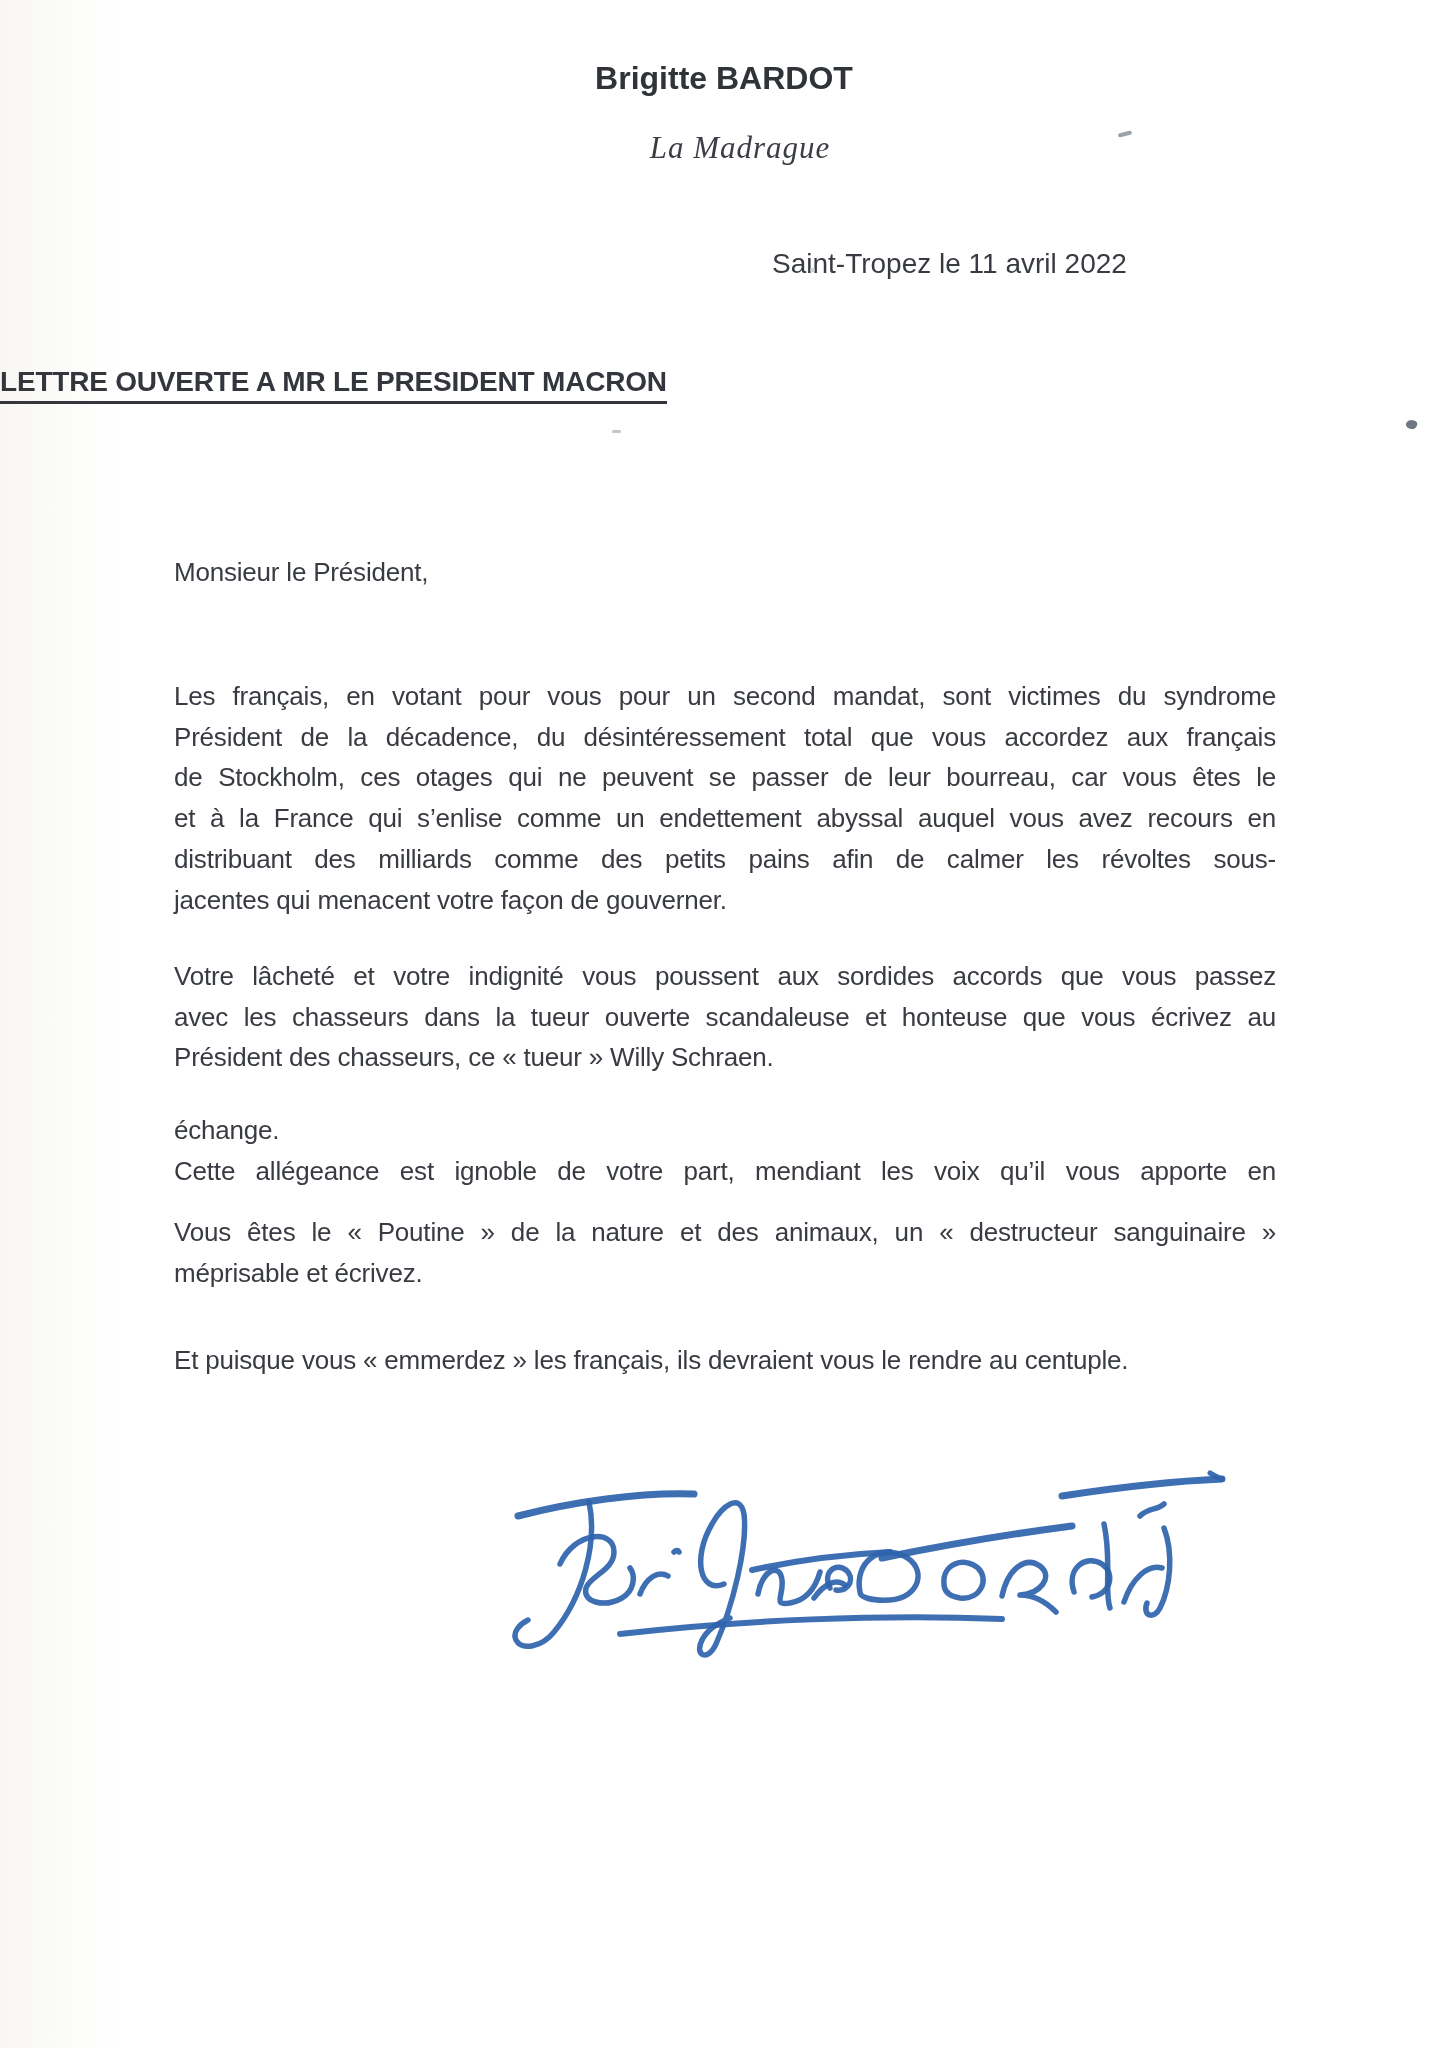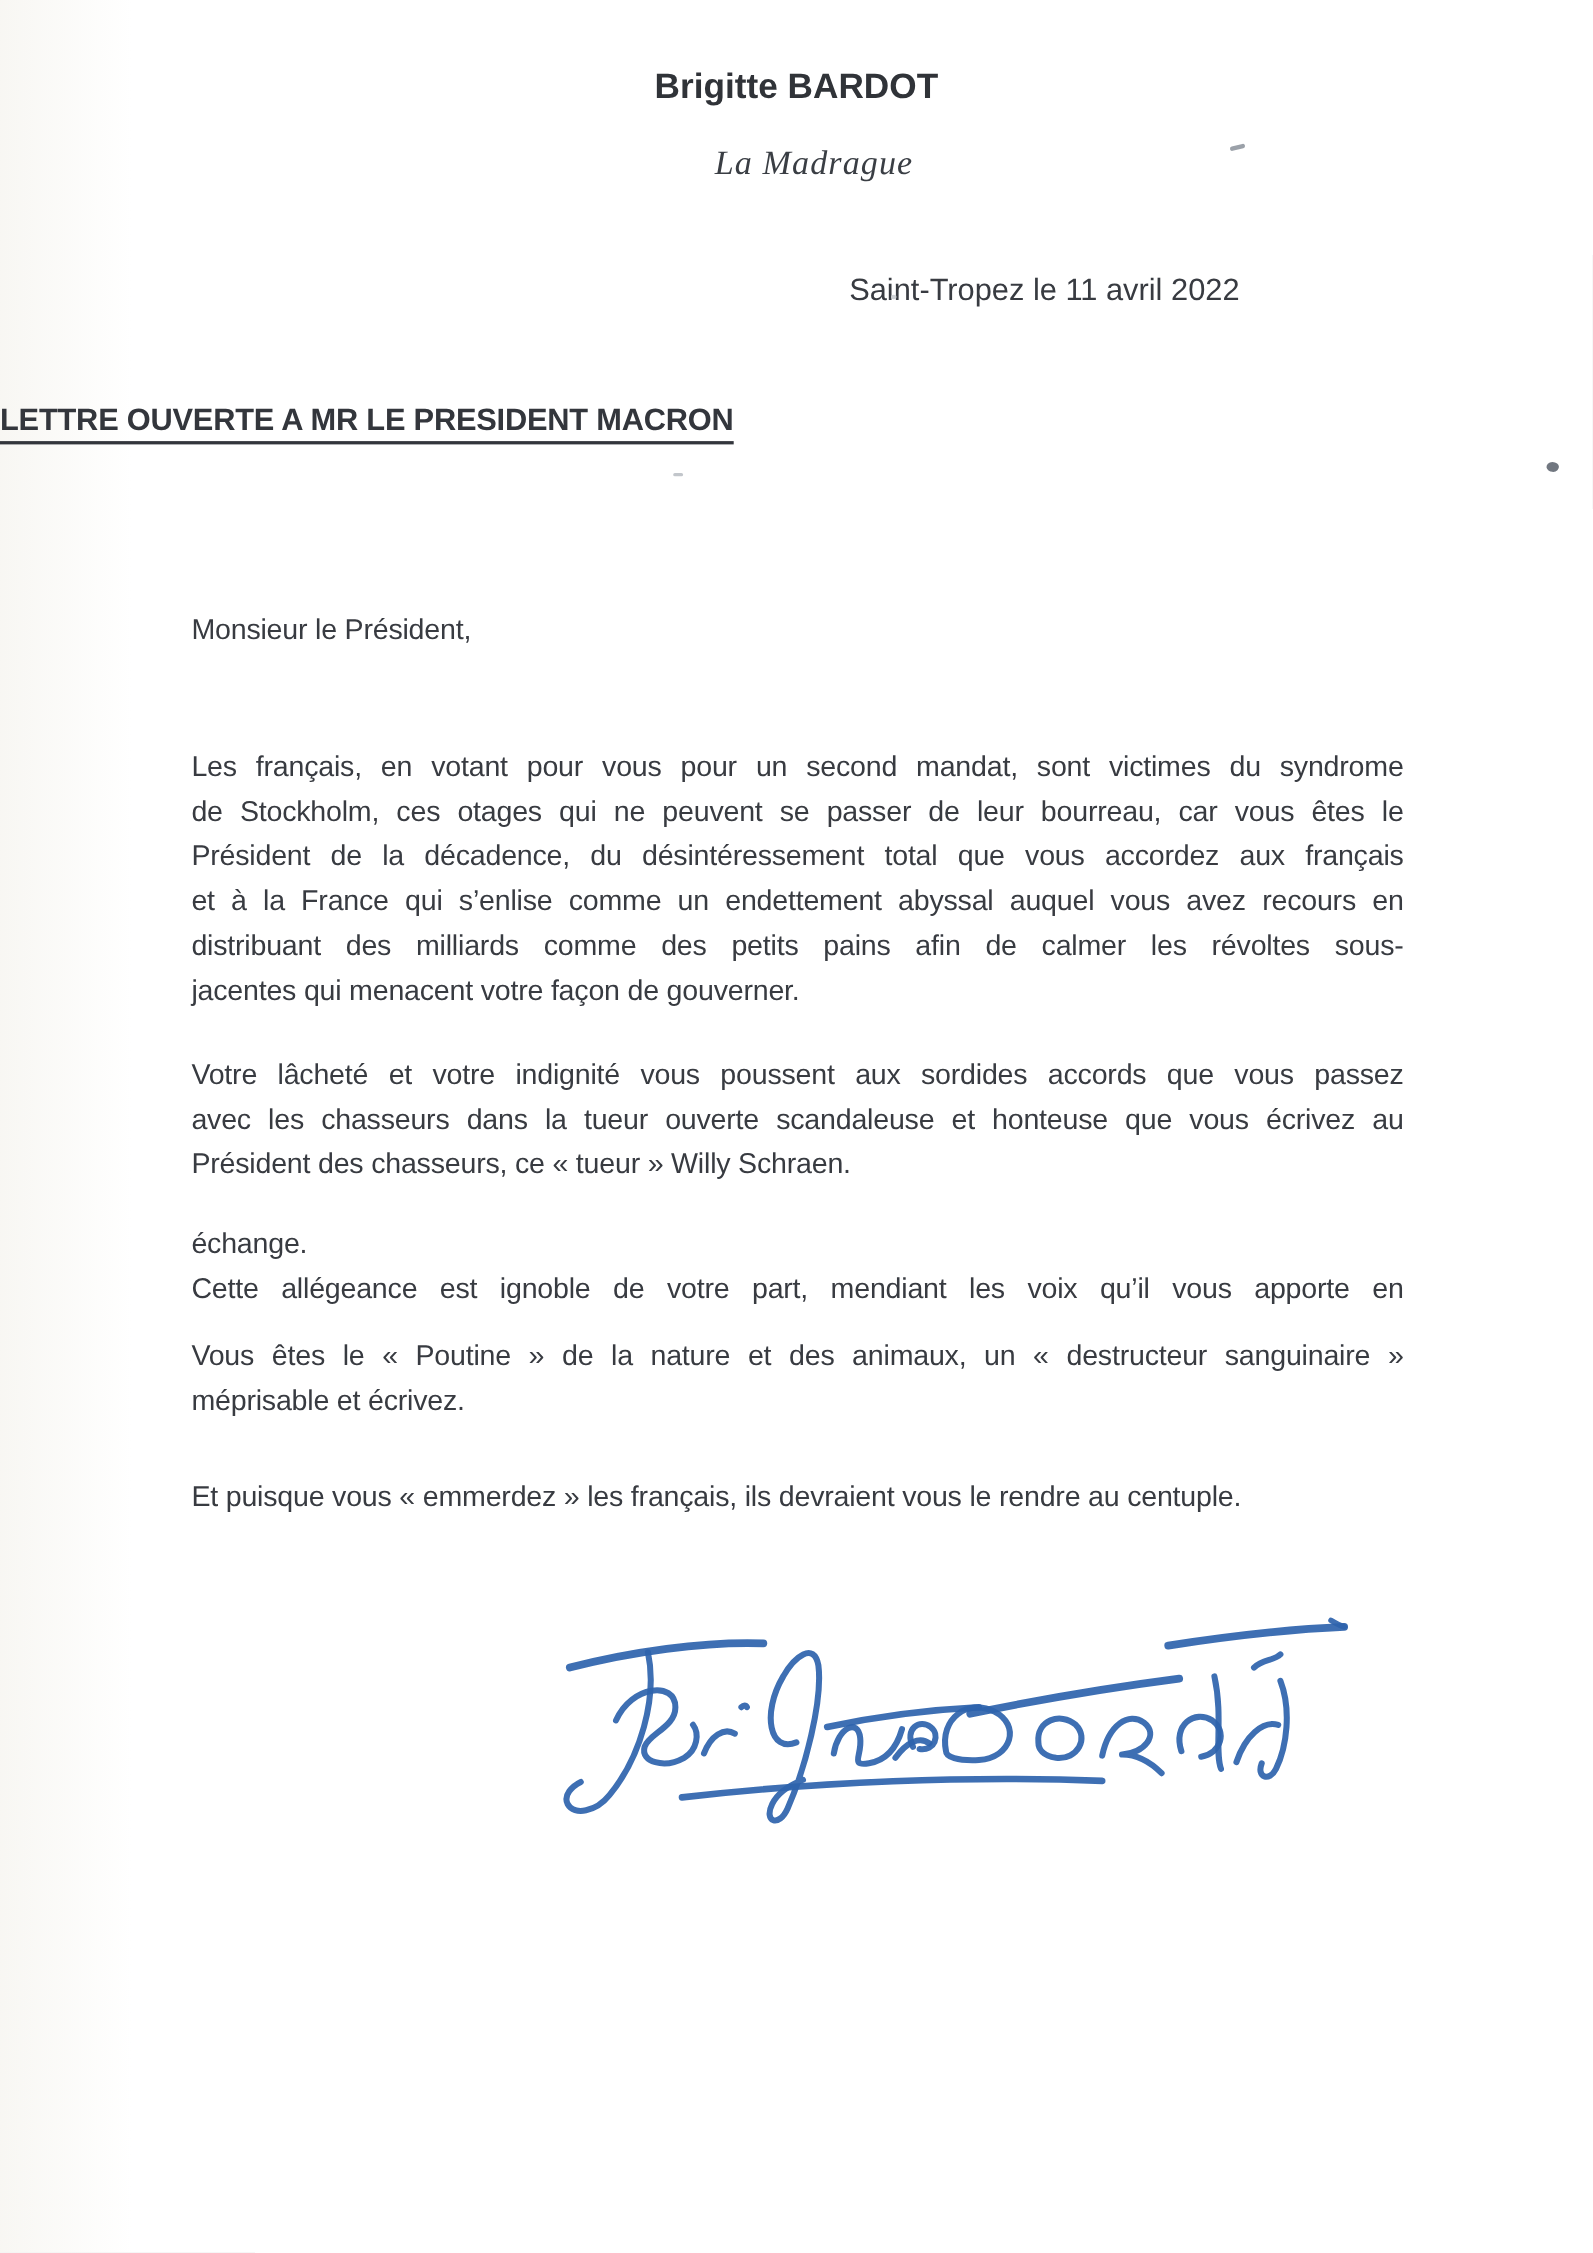--- a/index.html
+++ b/index.html
@@ -91,22 +91,22 @@
   <div class="dateline">Saint-Tropez le 11 avril 2022</div>
 
   <div class="title-row">
     <span class="title-text">LETTRE OUVERTE A MR LE PRESIDENT MACRON</span>
   </div>
 
   <div class="body-block salutation">Monsieur le Président,</div>
 
   <div class="body-block p1">
     <div class="jline">Les français, en votant pour vous pour un second mandat, sont victimes du syndrome</div>
+    <div class="jline">Président de la décadence, du désintéressement total que vous accordez aux français</div>
     <div class="jline">de Stockholm, ces otages qui ne peuvent se passer de leur bourreau, car vous êtes le</div>
-    <div class="jline">Président de la décadence, du désintéressement total que vous accordez aux français</div>
     <div class="jline">et à la France qui s’enlise comme un endettement abyssal auquel vous avez recours en</div>
     <div class="jline">distribuant des milliards comme des petits pains afin de calmer les révoltes sous-</div>
     <div class="jline last">jacentes qui menacent votre façon de gouverner.</div>
   </div>
 
   <div class="body-block p2">
     <div class="jline">Votre lâcheté et votre indignité vous poussent aux sordides accords que vous passez</div>
     <div class="jline">avec les chasseurs dans la tueur ouverte scandaleuse et honteuse que vous écrivez au</div>
     <div class="jline last">Président des chasseurs, ce « tueur » Willy Schraen.</div>
   </div>

